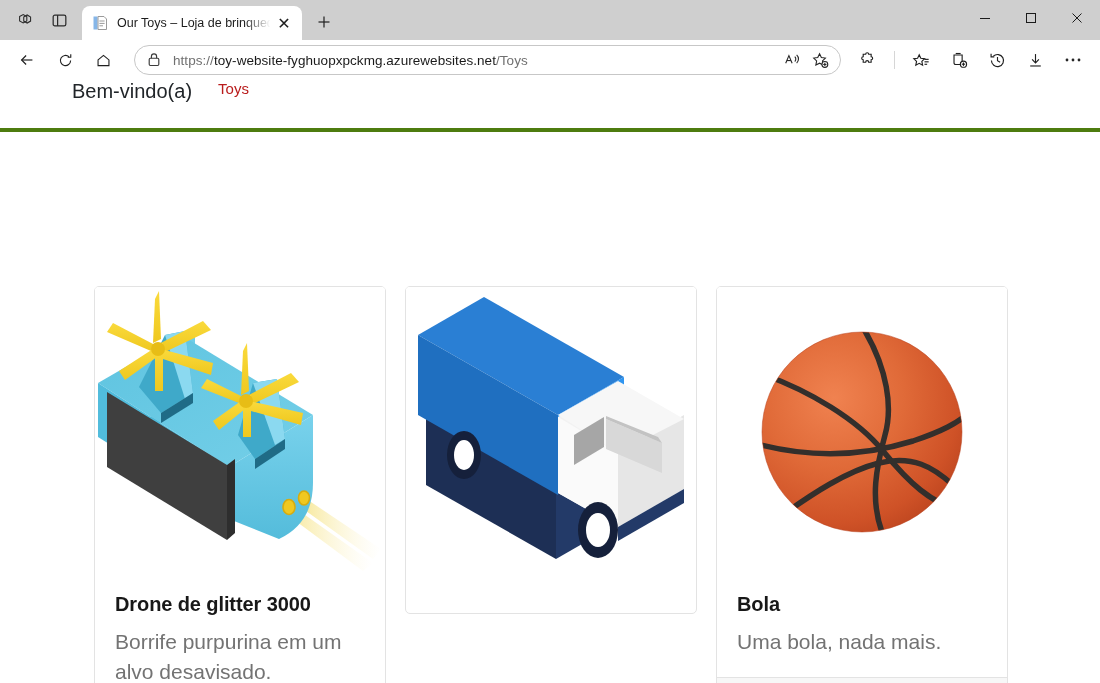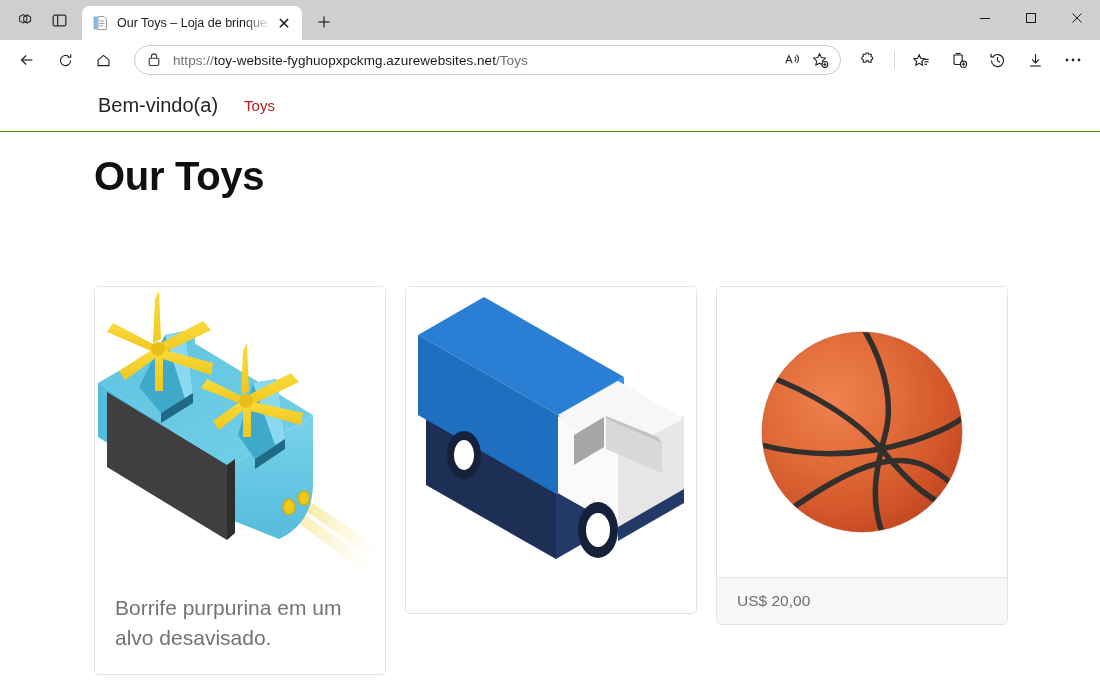--- a/index.html
+++ b/index.html
@@ -124,24 +124,23 @@
 
   
   .viewport {
     flex: 1 1 auto;
     background: #ffffff;
     position: relative;
     overflow: hidden;
   }
   .site-header {
     height: 52px;
-    border-bottom: 1px solid #4d7c0f;
+    border-bottom: 4px solid #4d7c0f;
     display: flex;
-    align-items: center;
-    padding-left: 98px;
+    padding-left: 72px;
     background: #fff;
   }
   .brand {
     font-size: 20px;
     color: #212529;
     margin-right: 26px;
     white-space: nowrap;
   }
   .navlink {
     font-size: 15px;
@@ -361,21 +360,20 @@
     </div>
   </div>
 
   <div class="viewport">
 
     <div class="site-header">
       <span class="brand">Bem-vindo(a)</span>
       <span class="navlink">Toys</span>
     </div>
 
-    <h1 class="page-title">Our Toys</h1>
 
     <div class="cards">
 
       <div class="card">
         <svg class="card-img" viewBox="0 0 290 290">
           <defs>
             <linearGradient id="dbodyTop" x1="0" y1="0" x2="1" y2="1">
               <stop offset="0" stop-color="#5fc4e0"></stop>
                 <stop offset="1" stop-color="#74cfe8"></stop>
             </linearGradient>
@@ -434,20 +432,21 @@
             <path d="M146 114 L118 134 L124 143 L150 122 Z"></path>
             <path d="M154 114 L208 126 L206 138 L156 124 Z"></path>
             <path d="M148 108 L148 150 L156 150 L156 108 Z"></path>
           </g>
           <circle cx="151" cy="114" r="7" fill="#e7bd16"></circle>
 
           <ellipse cx="194" cy="220" rx="6" ry="7.5" fill="#f0c820" stroke="#d6ac10" stroke-width="1.6"></ellipse>
           <ellipse cx="209" cy="211" rx="5.5" ry="7" fill="#f0c820" stroke="#d6ac10" stroke-width="1.6"></ellipse>
         </svg>
         <div class="card-body">
+          <div class="card-title">Drone de glitter 3000</div>
           <div class="card-text">Borrife purpurina em um alvo desavisado.</div>
         </div>
 
       </div>
 
       <div class="card">
         <svg class="card-img" viewBox="0 0 290 290">
           <rect width="290" height="290" fill="#ffffff"></rect>
 
           <path d="M20 128 L20 198 L150 272 L150 200 Z" fill="#1d2f55"></path>
@@ -497,18 +496,22 @@
           <rect width="290" height="290" fill="#ffffff"></rect>
           <circle cx="145" cy="145" r="100" fill="url(#ballGrad)"></circle>
           <g clip-path="url(#ballClip)" fill="none" stroke="#332f2c" stroke-width="5.5" stroke-linecap="round">
             <path d="M148 44 C170 82 176 120 168 148 C160 178 152 212 166 248"></path>
             <path d="M48 88 C92 104 140 132 166 164 C192 196 214 216 244 224"></path>
             <path d="M44 158 C92 170 144 170 196 154 C226 144 240 136 252 126"></path>
             <path d="M60 232 C96 206 130 184 162 176 C196 168 216 180 236 198"></path>
           </g>
           <circle cx="145" cy="145" r="100" fill="none" stroke="#b9421d" stroke-width="1" opacity="0.5"></circle>
         </svg>
+        <div class="card-body">
+          <div class="card-title">Bola</div>
+          <div class="card-text">Uma bola, nada mais.</div>
+        </div>
         <div class="card-footer">US$ 20,00</div>
       </div>
 
     </div>
   </div>
 </div>
 
 </body></html>

